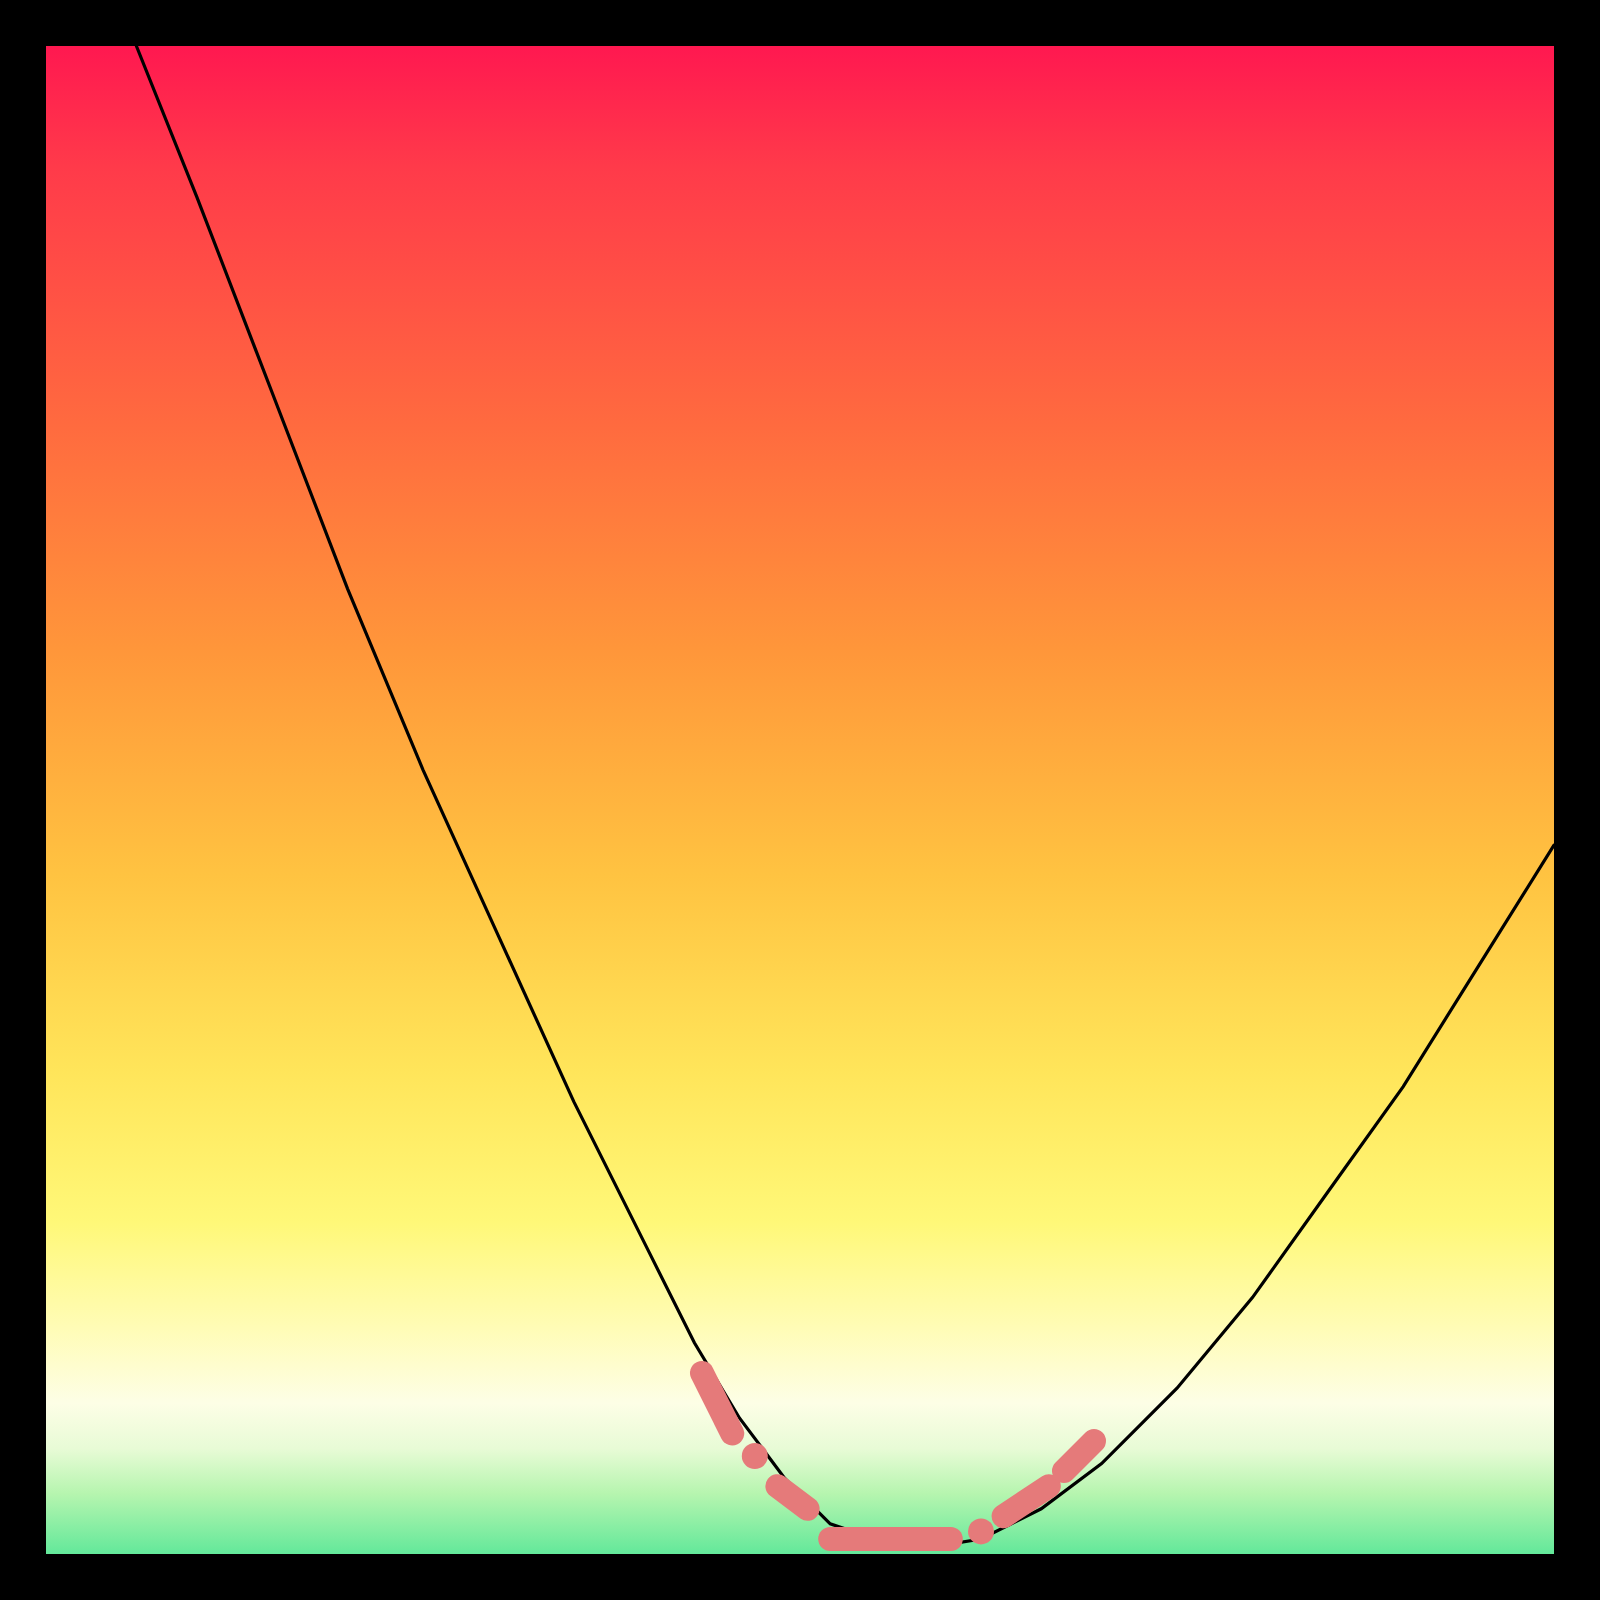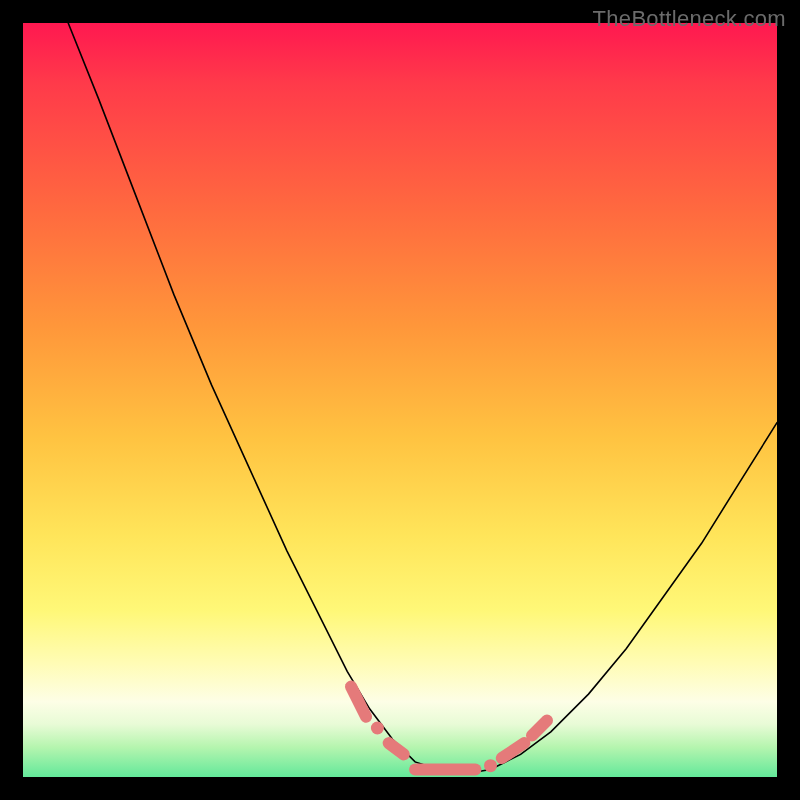--- a/index.html
+++ b/index.html
@@ -73,21 +73,20 @@
     stroke: #e57a7a;
     stroke-width: 12;
     stroke-linecap: round;
     fill: none;
   }
 </style>
 </head>
 <body>
 
 <div class="frame">
-  <div class="watermark">TheBottleneck.com</div>
 
   <div class="plot-area"></div>
 
   <svg class="overlay" viewBox="0 0 754 754" preserveAspectRatio="none">
     <path id="curve-path" class="curve" d="M45.2 0.0 L75.4 75.4 L113.1 173.4 L150.8 271.4 L188.5 361.9 L226.2 444.9 L263.9 527.8 L301.6 603.2 L324.2 648.4 L346.8 686.1 L369.5 716.3 L392.1 738.9 L414.7 746.5 L429.8 750.2 L444.9 750.2 L467.5 746.5 L497.6 731.4 L527.8 708.8 L565.5 671.1 L603.2 625.8 L640.9 573.0 L678.6 520.3 L716.3 459.9 L754.0 399.6"></path>
     <g id="markers">
         <line x1="328.0" y1="663.5" x2="343.1" y2="693.7" class="marker-seg"></line>
         <circle cx="354.4" cy="705.0" r="6.5" class="marker"></circle>
         <line x1="365.7" y1="720.1" x2="380.8" y2="731.4" class="marker-seg"></line>
         <line x1="392.1" y1="746.5" x2="452.4" y2="746.5" class="marker-seg"></line>

